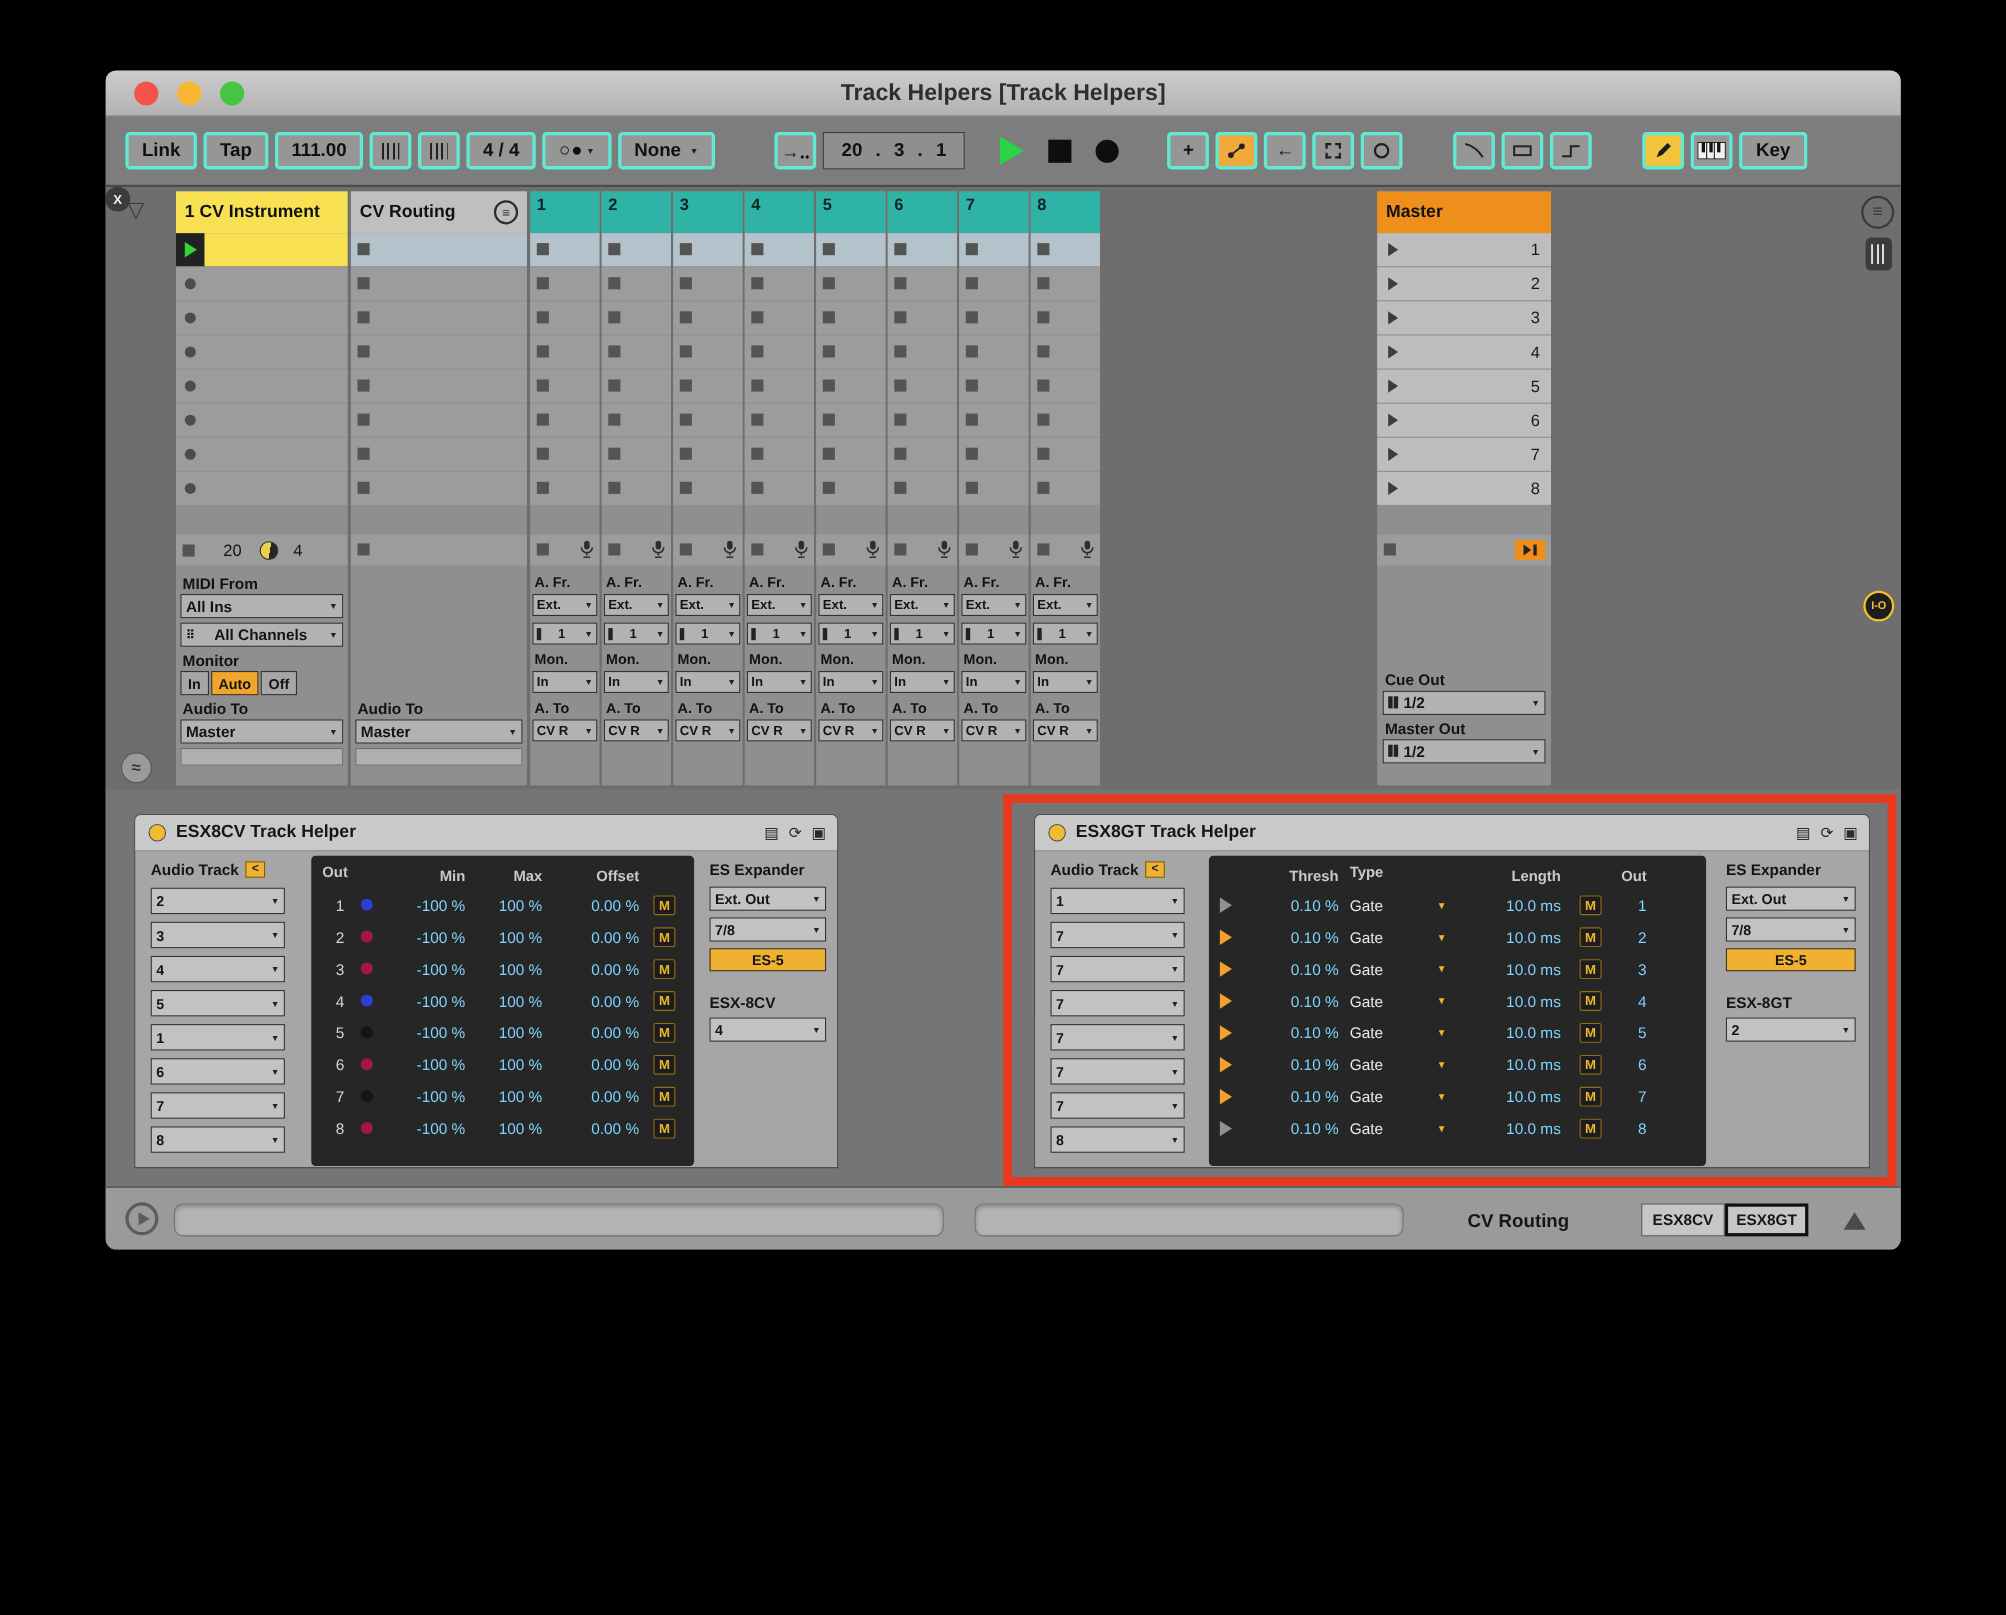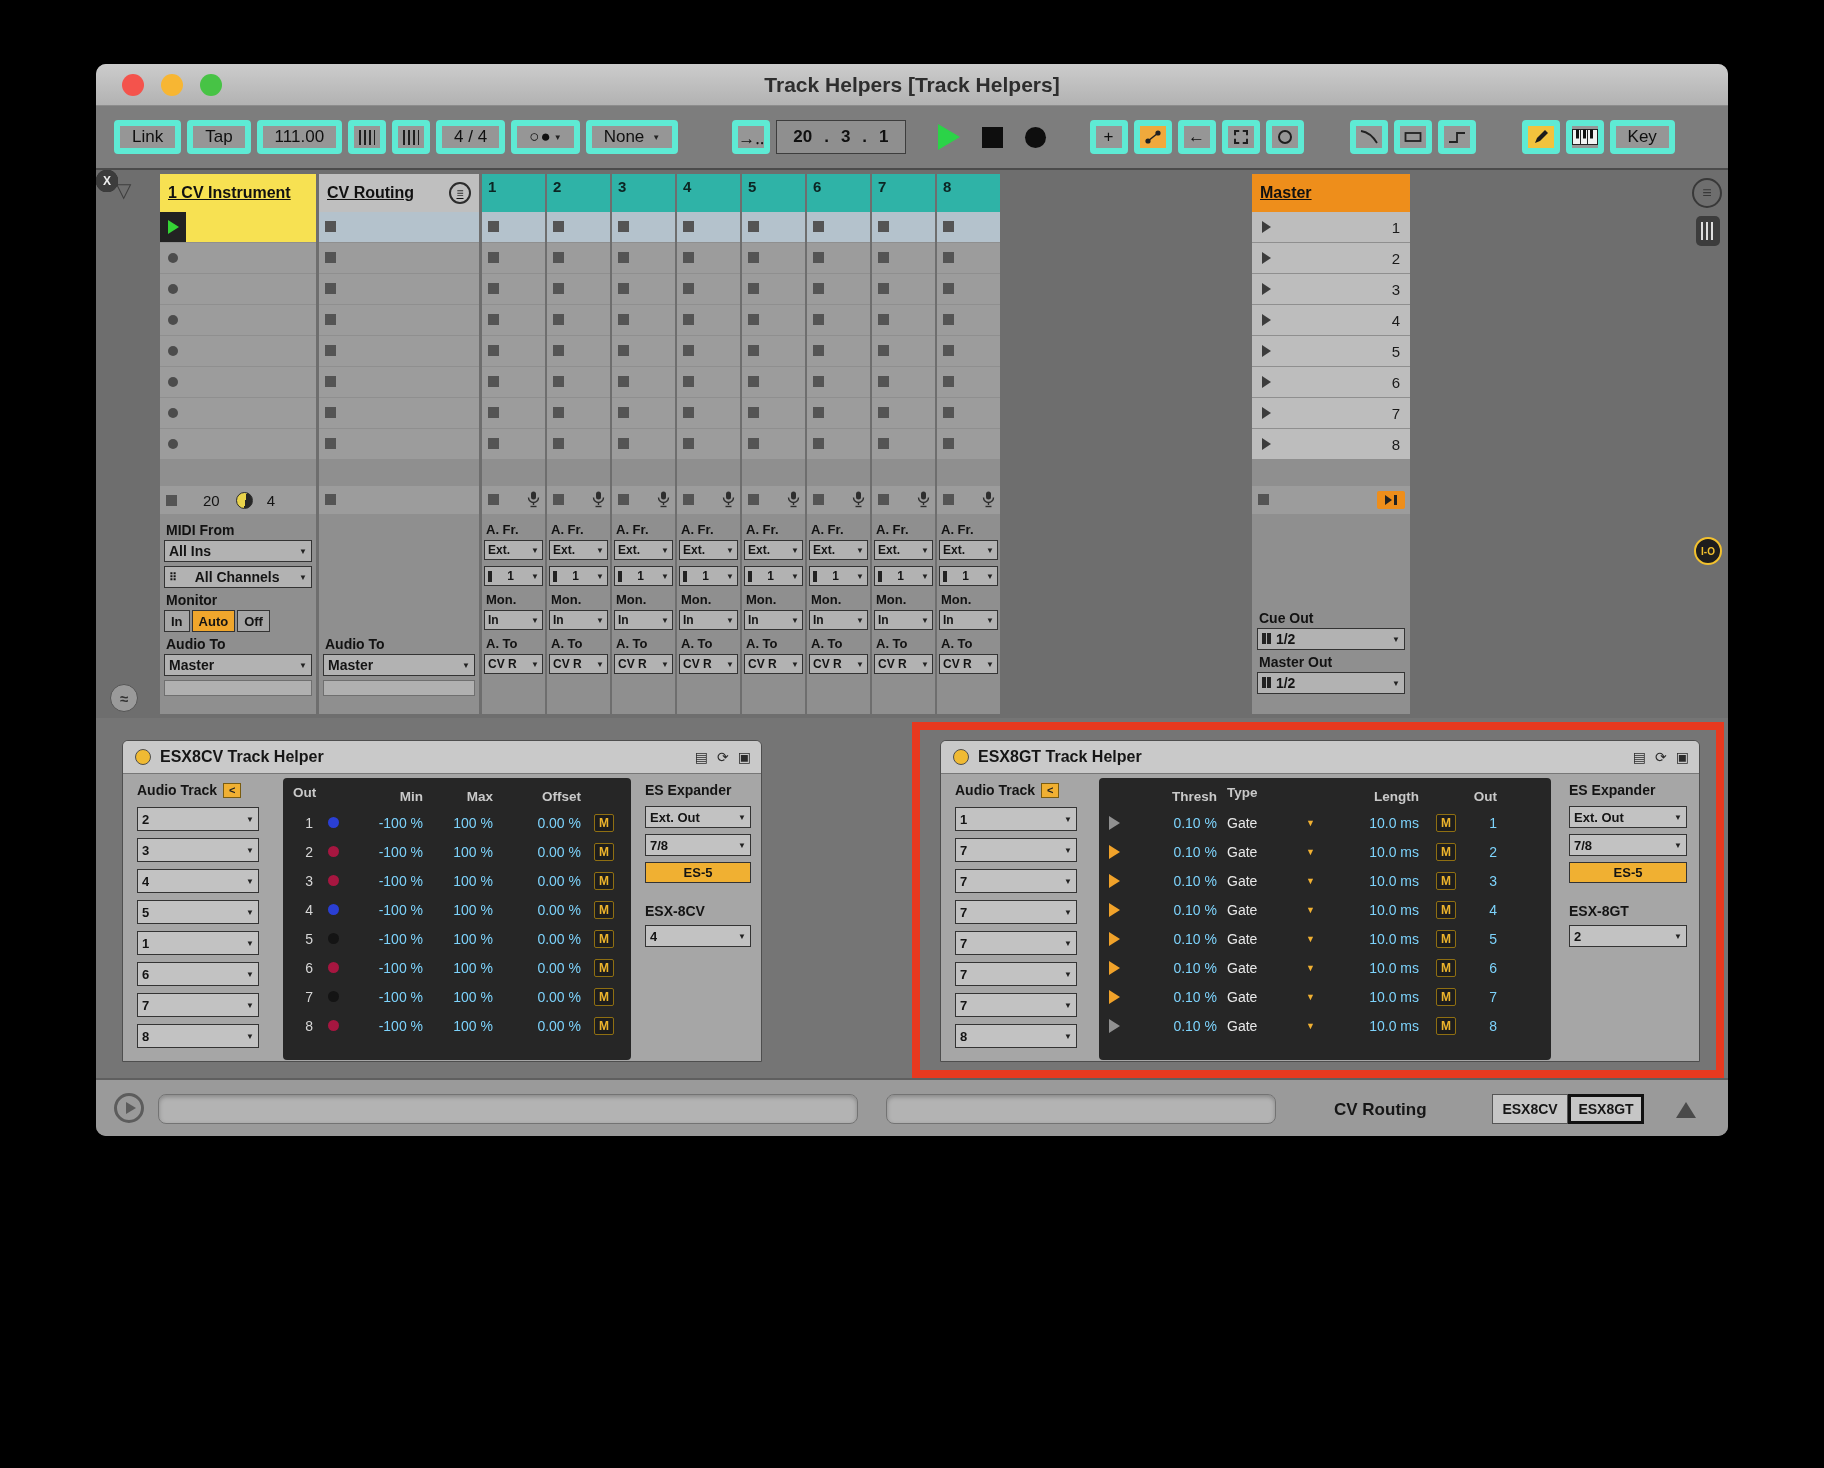--- a/index.html
+++ b/index.html
@@ -15,22 +15,22 @@
               background:linear-gradient(#cccccc,#b2b2b2); border-bottom:1px solid #8c8c8c;
               display:flex; align-items:center; justify-content:center; }
   .traffic { position:absolute; left:26px; top:10px; display:flex; gap:17px; }
   .tl { width:22px; height:22px; border-radius:50%; }
   .tl.red{ background:#f4534c; } .tl.yel{ background:#f7b633; } .tl.grn{ background:#47c345; }
   .wtitle { font-size:21px; font-weight:bold; color:#2e2e2e; }
 
   
   .toolbar { position:absolute; left:0; top:42px; width:100%; height:64px; background:#7d7d7d;
              border-bottom:2px solid #4b4b4b; display:flex; align-items:center; padding:0 18px; }
-  .tbtn { height:34px; background:#969696; border:6px solid #5eead4; border-radius:4px;
-          color:#101010; font-weight:normal; font-size:17px; display:flex; align-items:center;
+  .tbtn { height:34px; background:#969696; border:3px solid #5eead4; border-radius:4px;
+          color:#101010; font-weight:bold; font-size:17px; display:flex; align-items:center;
           justify-content:center; padding:0 12px; margin-right:6px; white-space:nowrap; }
   .ibtn { width:38px; padding:0; }
   .ibtn.amber { background:#f0a93c; }
   .ibtn.yellow { background:#f2c33d; }
   .bars { width:16px; height:15px; background:repeating-linear-gradient(90deg,#202020 0 2px,transparent 2px 5px); }
   .timebox { height:34px; border:1px solid #3d3d3d; background:#8f8f8f; display:flex; align-items:center;
              gap:12px; padding:0 16px; font-weight:bold; font-size:17px; color:#101010; margin-right:6px;}
   .play-tri { width:0; height:0; border-left:22px solid #2bd348; border-top:13px solid transparent; border-bottom:13px solid transparent; }
   .stop-sq { width:21px; height:21px; background:#0e0e0e; }
   .rec-dot { width:21px; height:21px; border-radius:50%; background:#0e0e0e; }
@@ -42,21 +42,21 @@
   .session { position:absolute; left:0; top:106px; width:1632px; height:548px; background:#6e6e6e; }
   .colbg { position:absolute; top:4px; height:540px; background:#8f8f8f; }
   .cb-cvinst{ left:64px; width:156px; } .cb-cvrout{ left:223px; width:160px; }
   .cb-master{ left:1156px; width:158px; }
   .track-colbgs { position:absolute; left:386px; top:4px; height:540px; display:flex; gap:2px; }
   .track-colbgs > div { width:63px; background:#8f8f8f; }
   .dropzone { position:absolute; left:908px; top:4px; width:244px; height:540px; background:#9b9b9b;
               text-align:center; padding-top:138px; color:#3e3e3e; font-size:17px; line-height:31px; }
 
   .hdr { position:absolute; top:4px; height:38px; display:flex; align-items:center;
-         font-weight:bold; font-size:16px; color:#111;text-decoration:underline; }
+         font-weight:bold; font-size:16px; color:#111; }
   .hdr-cvinst { left:64px; width:156px; background:#f7e152; padding-left:8px; }
   .hdr-cvrout { left:223px; width:160px; background:#bfbfbf; padding-left:8px; justify-content:space-between; padding-right:8px;}
   .grpicon { width:22px; height:22px; border:2px solid #2c2c2c; border-radius:50%; display:flex;
              align-items:center; justify-content:center; font-size:12px; color:#2c2c2c; font-weight:bold;}
   .theads { position:absolute; left:386px; top:4px; display:flex; gap:2px; }
   .thead { width:63px; height:38px; background:#2fb3a7; font-weight:bold; font-size:15px;
            color:#0c2523; padding:4px 0 0 6px; }
   .hdr-master { left:1156px; width:158px; background:#ee8e1b; padding-left:8px; }
 
   .scene-rows { position:absolute; left:0; top:42px; width:100%; display:flex; flex-direction:column; gap:1px; }

